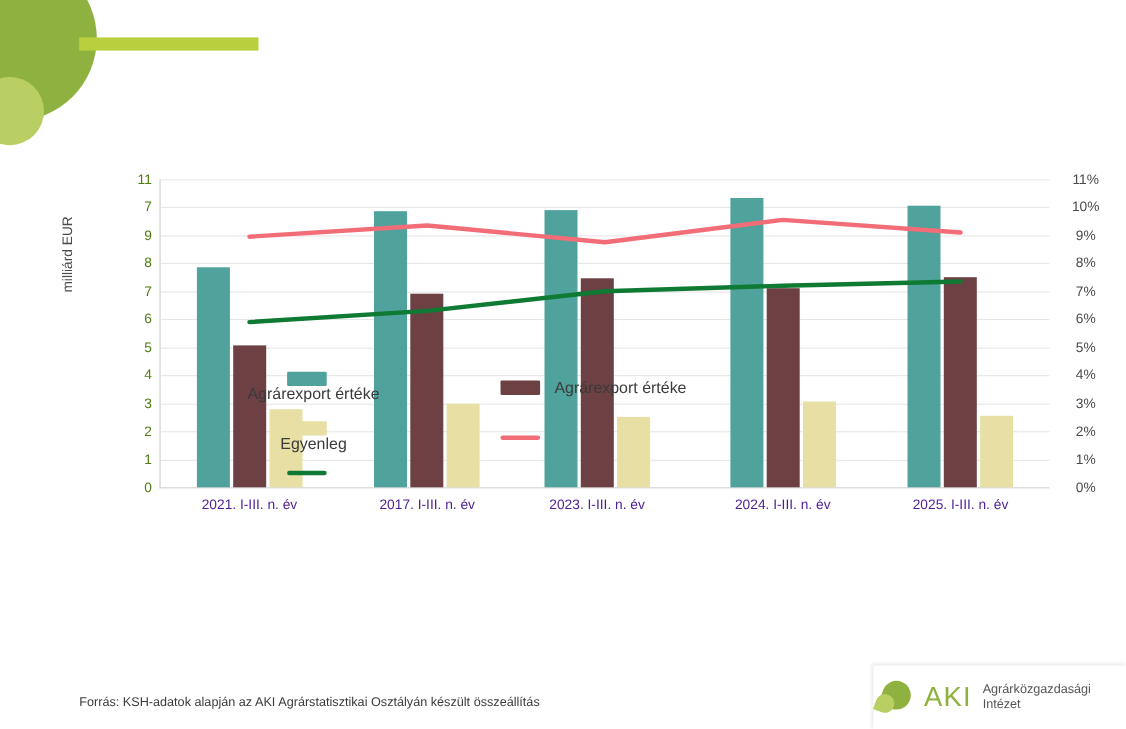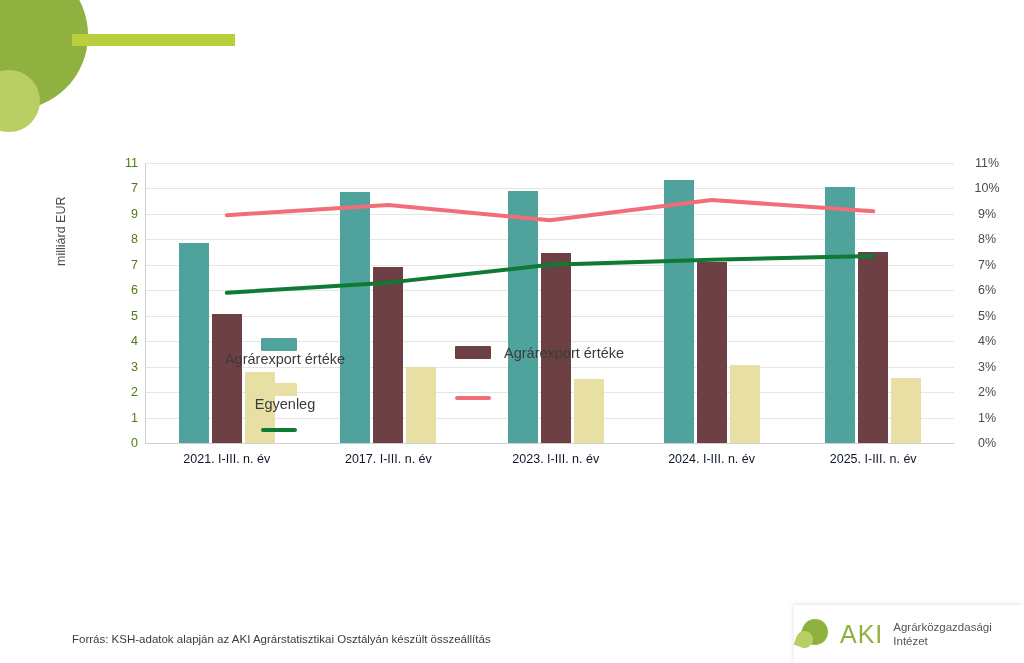--- a/index.html
+++ b/index.html
@@ -63,21 +63,21 @@
     position:absolute;bottom:0;height:100%;
   }
   .bar{
     position:absolute;bottom:0;
   }
   .bar.export{background:#4fa39c;}
   .bar.import{background:#6d4044;}
   .bar.balance{background:#e7dfa4;}
   .xtick{
     position:absolute;top:100%;margin-top:9px;width:100%;
-    text-align:center;font-size:12.5px;color:#0f172a;white-space:nowrap;
+    text-align:center;font-size:12.5px;color:#4c1d95;white-space:nowrap;
   }
   svg.lines{position:absolute;left:0;top:0;overflow:visible;}
   
   .legend{
     position:absolute;left:115px;top:338px;width:830px;
   }
   .legend-row{display:flex;margin-bottom:16px;}
   .legend-item{display:flex;align-items:center;}
   .legend-item .swatch{
     width:36px;height:13px;margin-right:13px;flex:none;border-radius:1px;
@@ -166,21 +166,21 @@
         <div class="bar import" style="background: rgb(109, 64, 68); left: 65.8px; width: 30px; height: 128.545px;"></div>
         <div class="bar balance" style="background: rgb(231, 223, 164); left: 98.8px; width: 30px; height: 71.2727px;"></div>
         <div class="xtick">2021. I-III. n. év</div>
       </div>
       <div class="group" style="left: 161.6px; width: 161.6px;">
         <div class="bar export" style="background: rgb(79, 163, 156); left: 32.8px; width: 30px; height: 250.727px;"></div>
         <div class="bar import" style="background: rgb(109, 64, 68); left: 65.8px; width: 30px; height: 175.636px;"></div>
         <div class="bar balance" style="background: rgb(231, 223, 164); left: 98.8px; width: 30px; height: 76.3636px;"></div>
         <div class="xtick">2017. I-III. n. év</div>
       </div>
-      <div class="group" style="left: 329px; width: 161.6px;">
+      <div class="group" style="left: 316px; width: 161.6px;">
         <div class="bar export" style="background: rgb(79, 163, 156); left: 32.8px; width: 30px; height: 252px;"></div>
         <div class="bar import" style="background: rgb(109, 64, 68); left: 65.8px; width: 30px; height: 189.636px;"></div>
         <div class="bar balance" style="background: rgb(231, 223, 164); left: 98.8px; width: 30px; height: 63.6364px;"></div>
         <div class="xtick">2023. I-III. n. év</div>
       </div>
       <div class="group" style="left: 484.8px; width: 161.6px;">
         <div class="bar export" style="background: rgb(79, 163, 156); left: 32.8px; width: 30px; height: 263.455px;"></div>
         <div class="bar import" style="background: rgb(109, 64, 68); left: 65.8px; width: 30px; height: 180.727px;"></div>
         <div class="bar balance" style="background: rgb(231, 223, 164); left: 98.8px; width: 30px; height: 77.6364px;"></div>
         <div class="xtick">2024. I-III. n. év</div>

